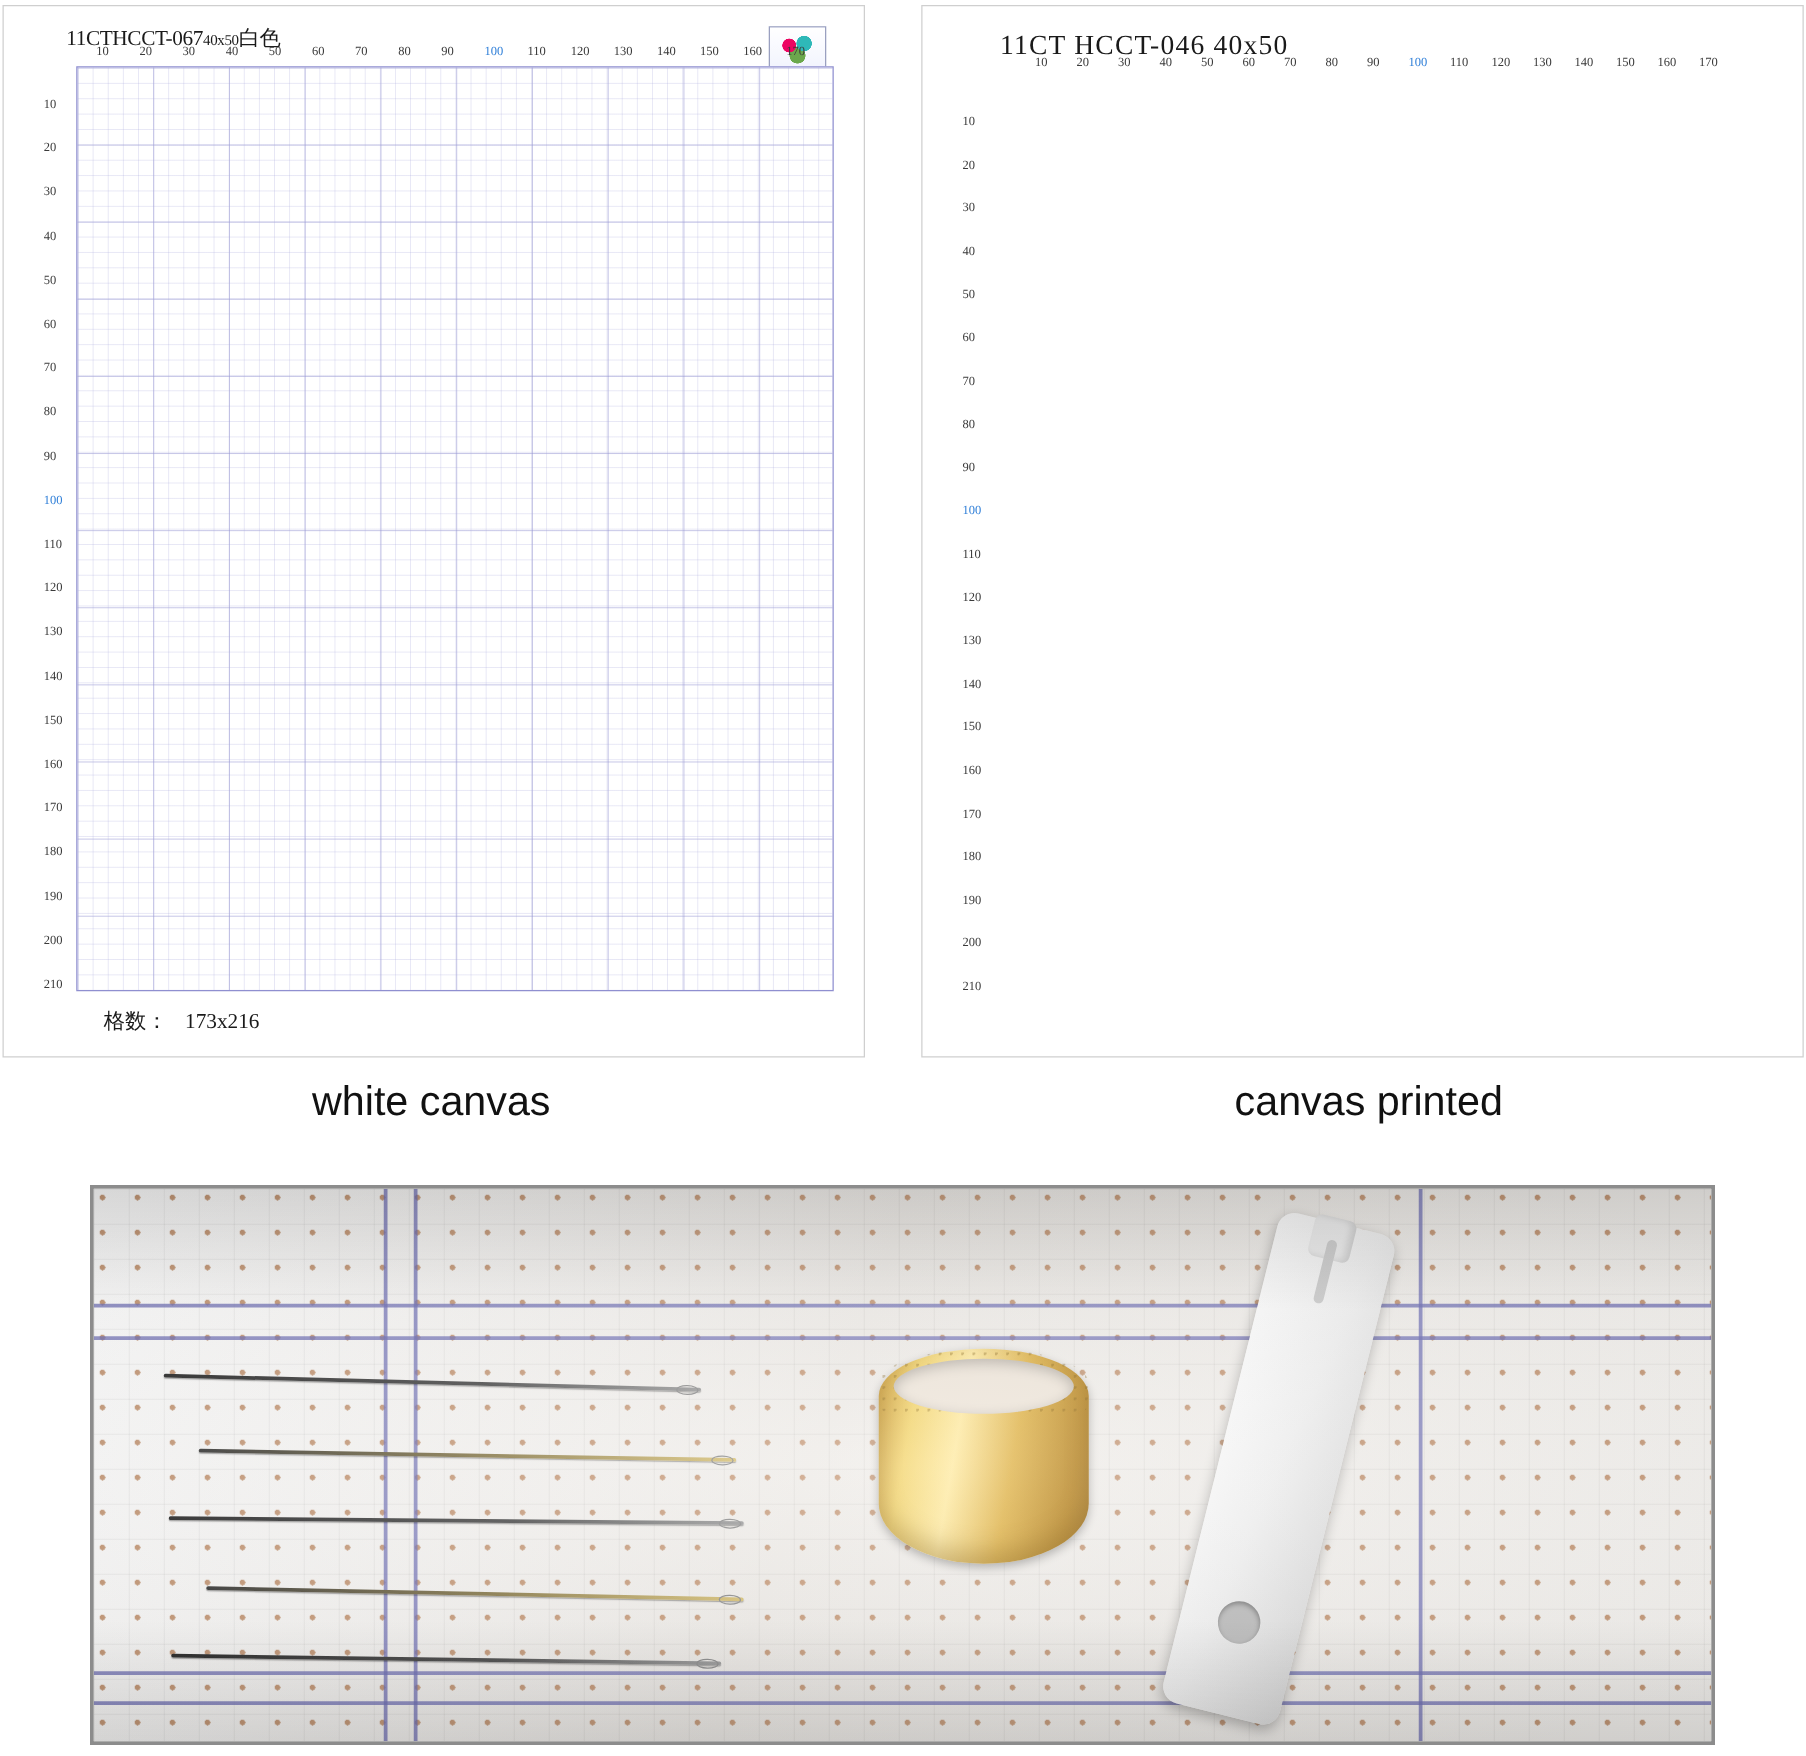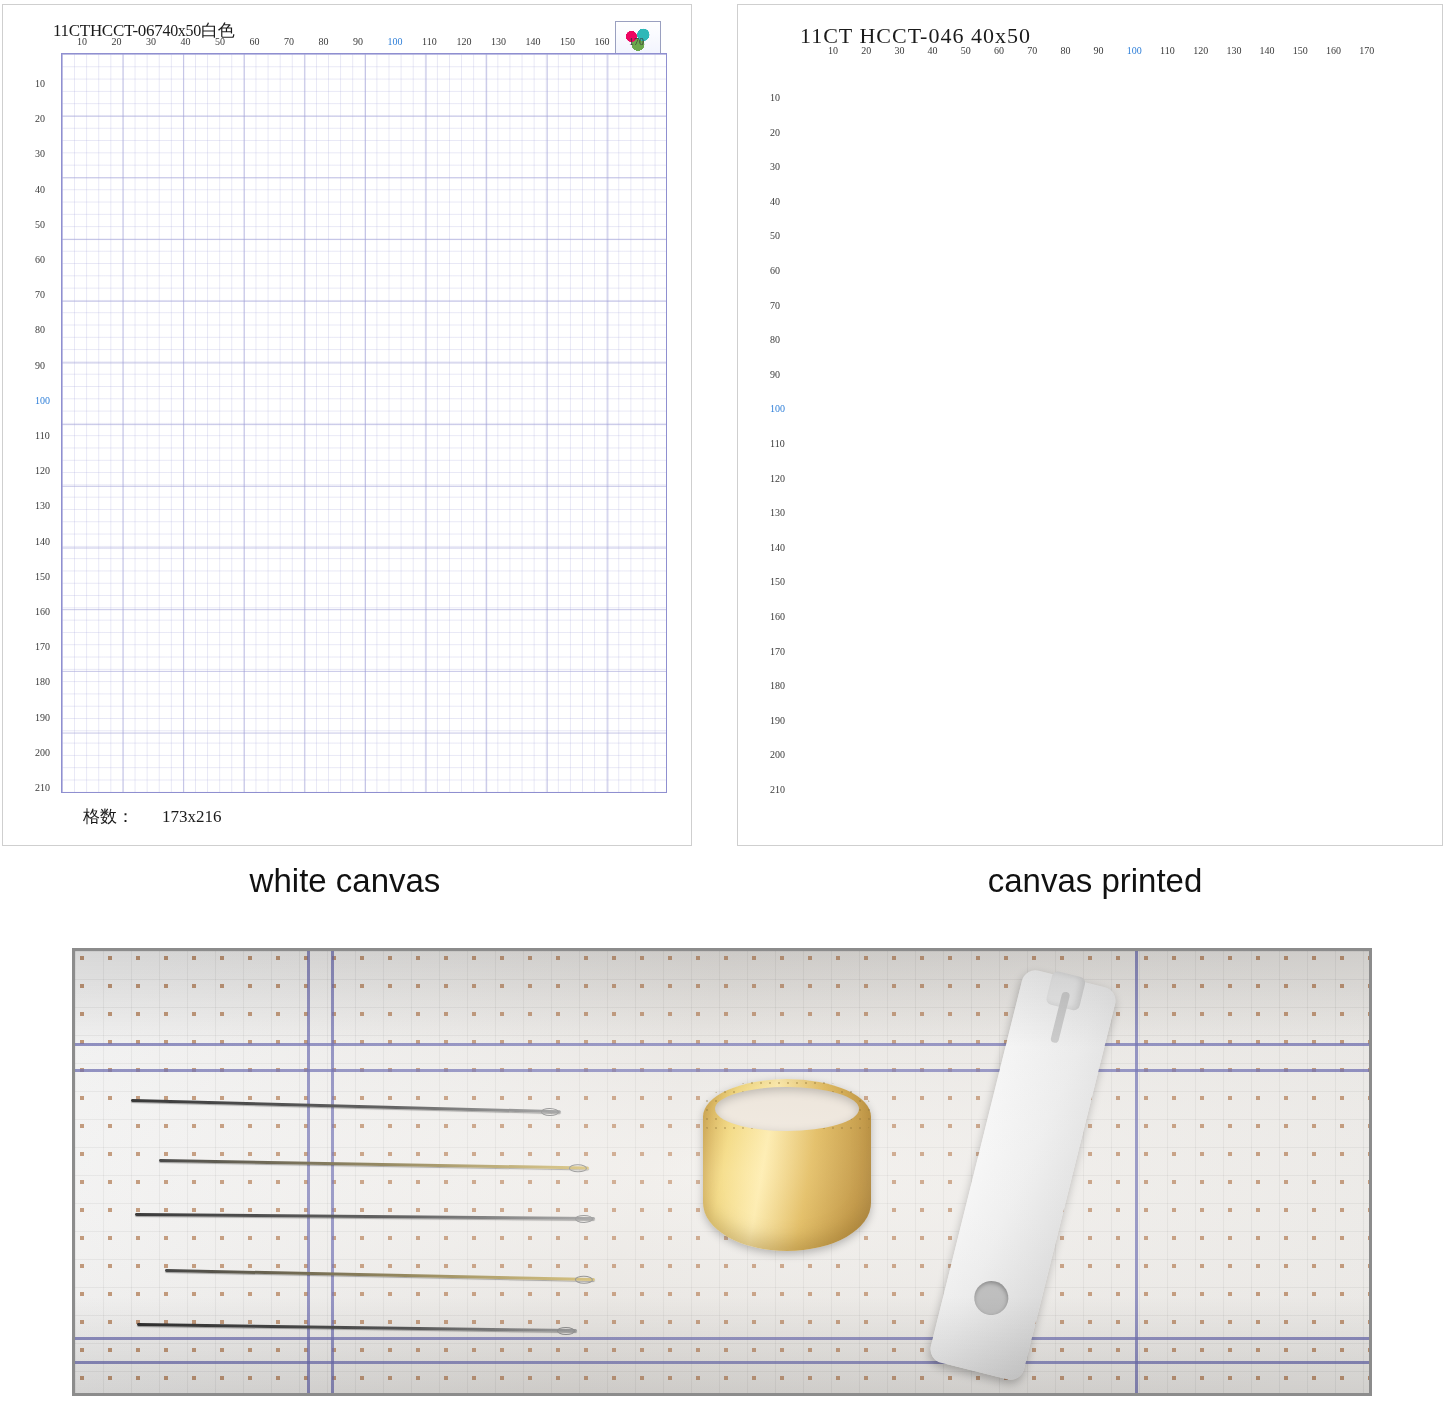--- a/index.html
+++ b/index.html
@@ -38,21 +38,21 @@
     font-family: "Liberation Serif", serif;
     color: #1a1a1a;
     white-space: nowrap;
   }
   .title-left {
     left: 50px;
     top: 14px;
     font-size: 17px;
     letter-spacing: -0.3px;
   }
-  .title-left .small { font-size: 16px; }
+  .title-left .small { font-size: 12px; }
   .title-right {
     left: 62px;
     top: 18px;
     font-size: 22px;
     letter-spacing: 1px;
   }
 
   
   .chart {
     position: absolute;
@@ -91,21 +91,21 @@
   .tick.hl { color: #2f7fd8; }
 
   .size-note {
     position: absolute;
     left: 80px;
     top: 800px;
     font-family: "Liberation Serif", serif;
     font-size: 17px;
     color: #1a1a1a;
   }
-  .size-note .num { margin-left: 28px; }
+  .size-note .num { margin-left: 14px; }
 
   
   .thumb {
     position: absolute;
     width: 46px;
     height: 46px;
     border: 1px solid #9aa0c0;
     background: #eef1fa;
     box-sizing: border-box;
     overflow: hidden;

